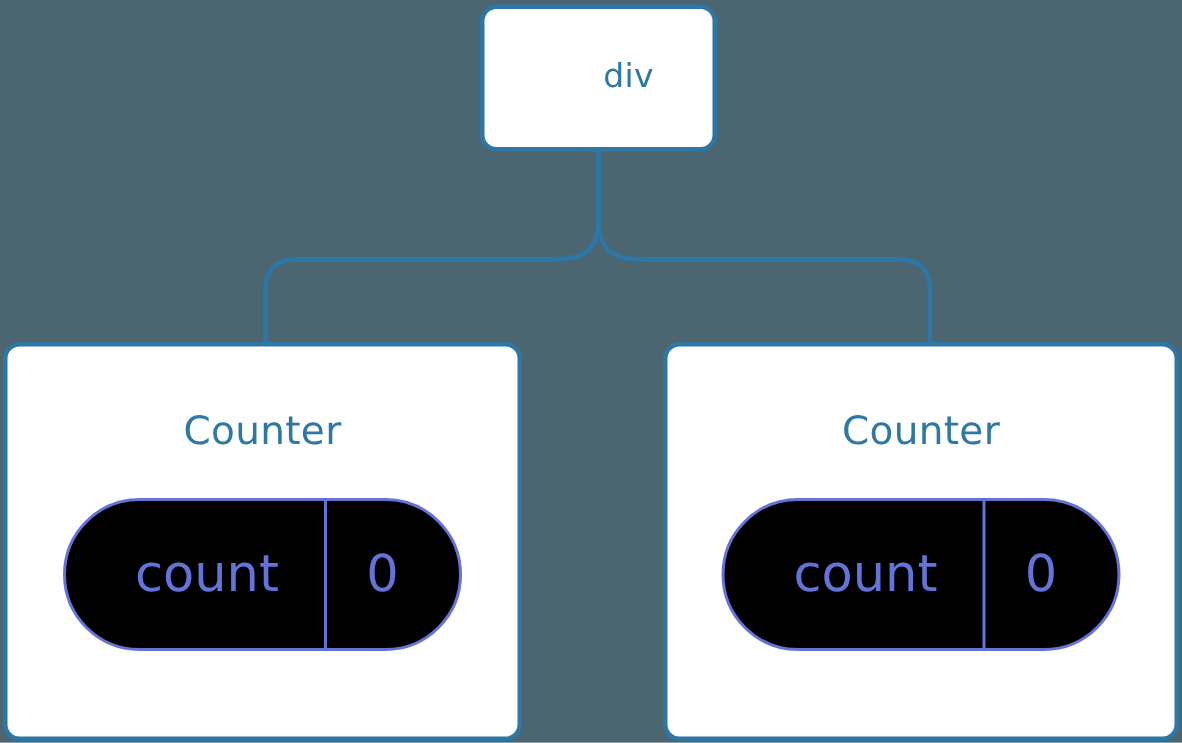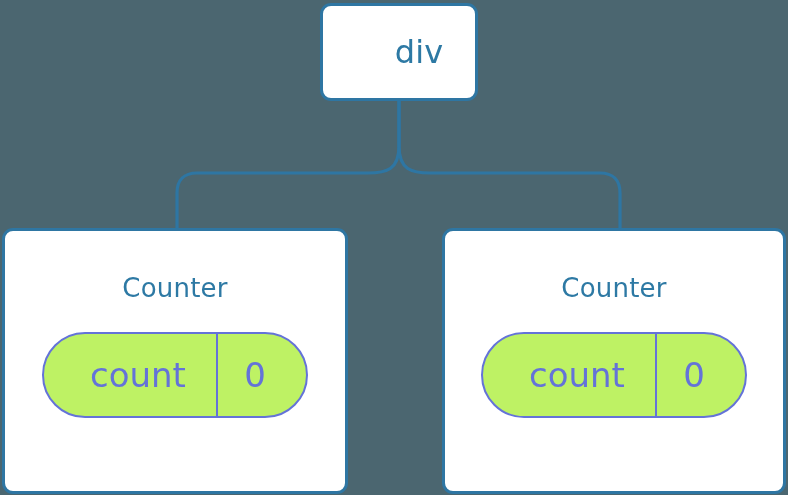--- a/index.html
+++ b/index.html
@@ -71,35 +71,35 @@
 
   .node-title {
     color: #2d79a4;
     font-size: 26px;
     font-weight: 400;
     letter-spacing: 0.2px;
     line-height: 1;
   }
 
   .node-title.root {
-    font-size: 32px;
+    font-size: 22px;
     margin-left: 40px;
   }
 
   
   .state-pill {
     margin-top: 31px;
     box-sizing: border-box;
     width: 266px;
-    height: 86px;
+    height: 102px;
     border: 2px solid #6473d8;
     border-radius: 51px;
     display: flex;
     align-items: stretch;
-    background: #bef264;
+    background: #000000;
     overflow: hidden;
   }
 
   .state-key {
     flex: 0 0 174px;
     display: flex;
     align-items: center;
     justify-content: center;
     color: #6473d8;
     font-size: 34px;

